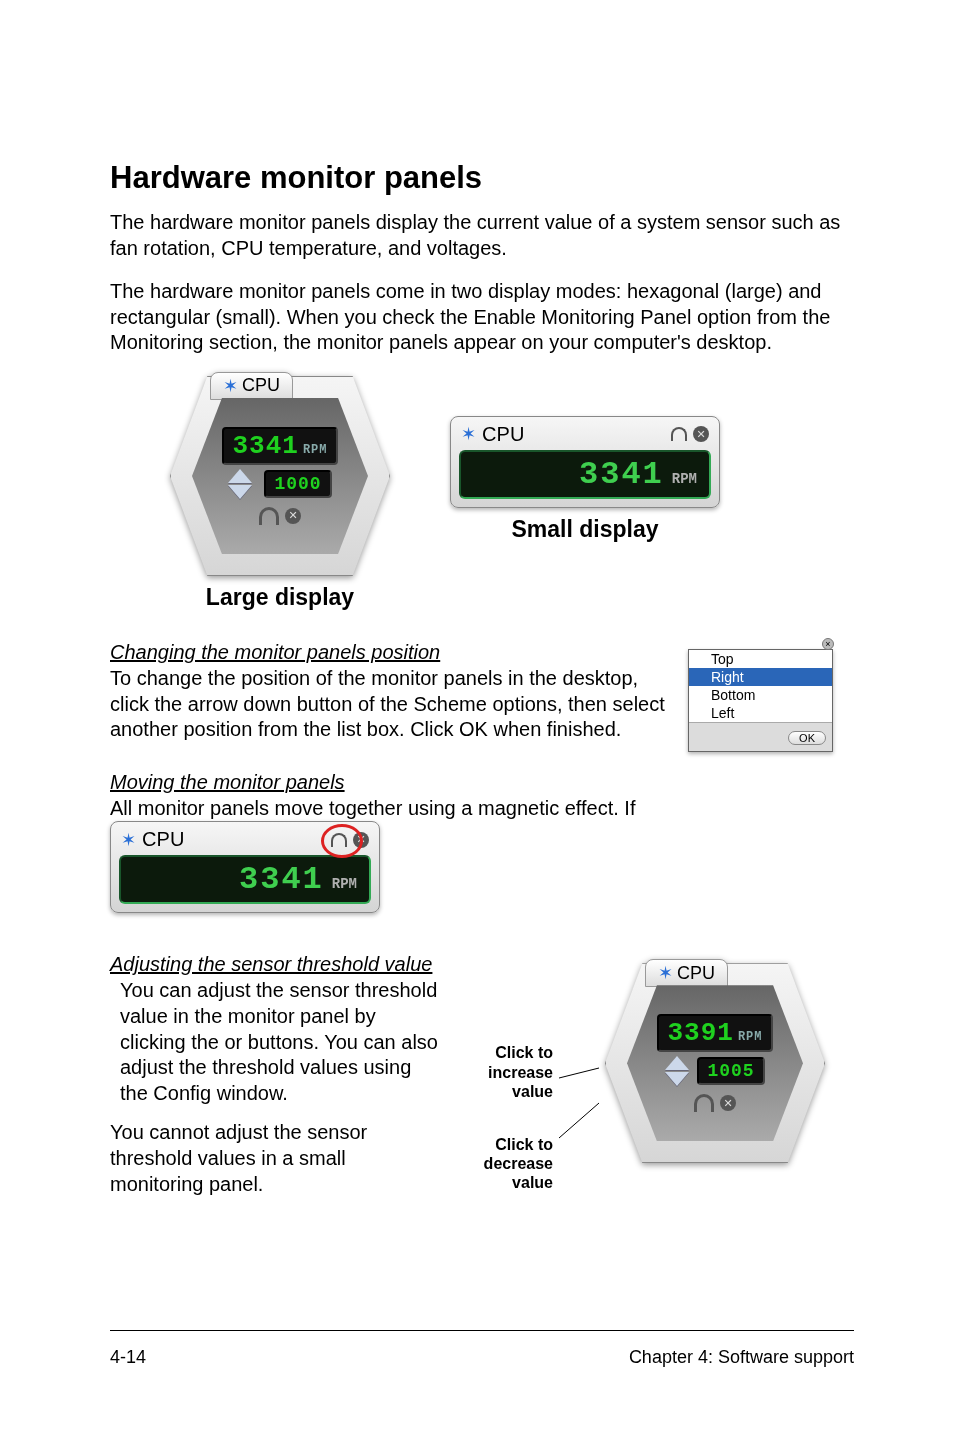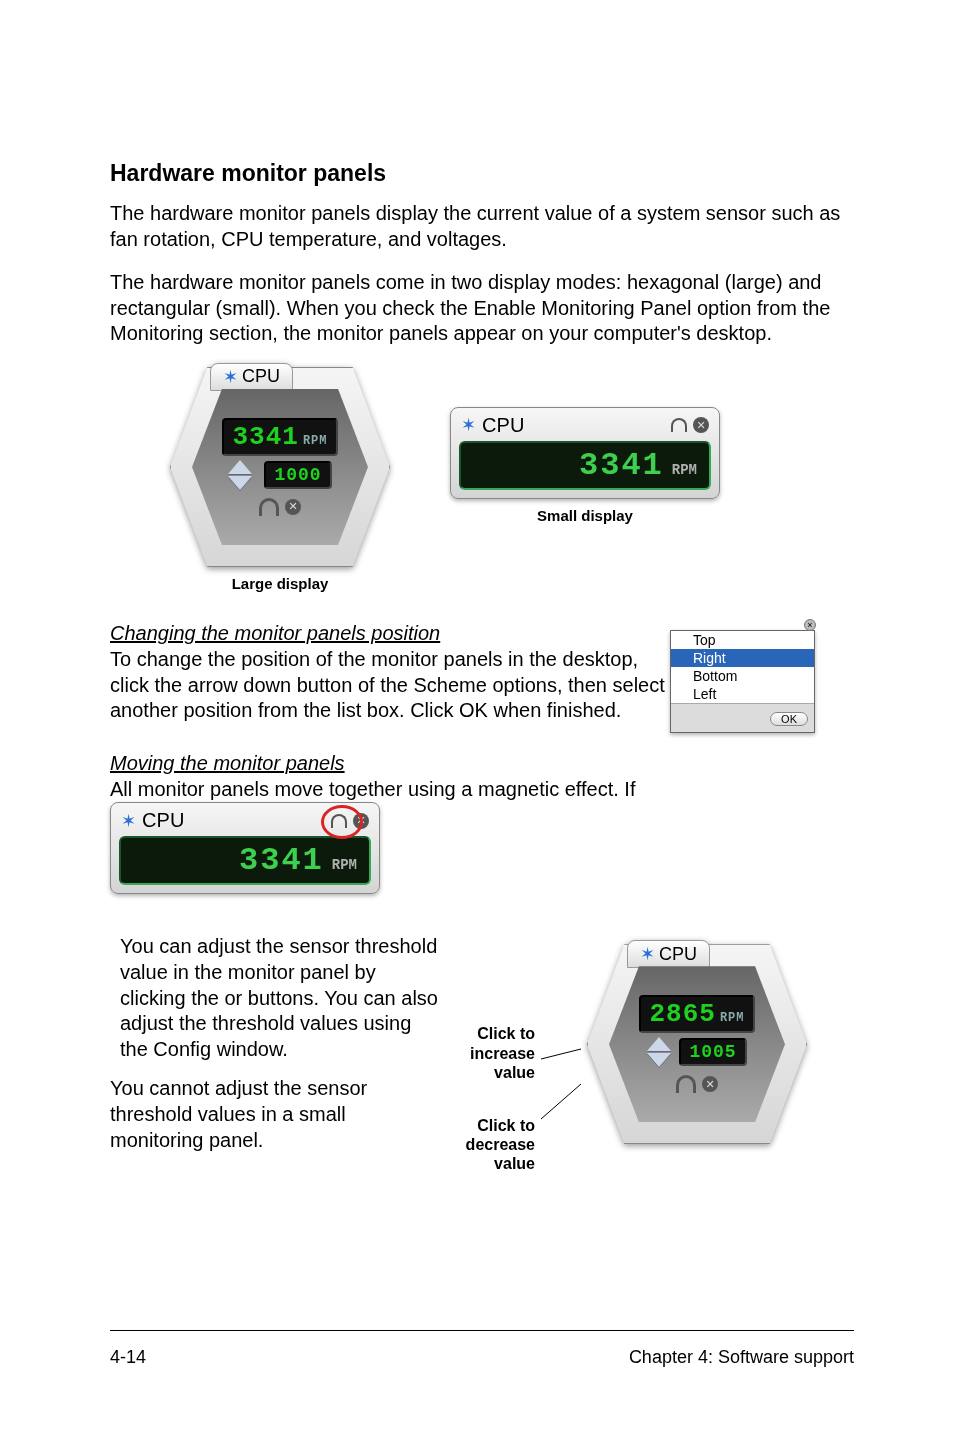--- a/index.html
+++ b/index.html
@@ -5,21 +5,21 @@
   * { box-sizing: border-box; margin: 0; padding: 0; }
   html, body { width: 954px; height: 1438px; }
   body {
     font-family: Arial, Helvetica, sans-serif;
     color: #000;
     background: #fff;
     padding: 160px 100px 90px 110px;
     position: relative;
   }
   h2.title {
-    font-size: 23px;
+    font-size: 31px;
     font-weight: bold;
     margin-bottom: 14px;
   }
   p.body {
     font-size: 20px;
     line-height: 1.28;
     margin-bottom: 18px;
   }
   .italic-under {
     font-style: italic;
@@ -30,21 +30,21 @@
   .section { margin-top: 18px; }
   .panels-row {
     display: flex;
     gap: 60px;
     margin: 20px 0 10px 60px;
     align-items: flex-start;
   }
   .panel-group { text-align: center; }
   .caption {
     font-weight: bold;
-    font-size: 15px;
+    font-size: 23px;
     margin-top: 8px;
   }
 
   
   .hex-outer {
     width: 220px; height: 200px; position: relative;
     filter: drop-shadow(0 2px 3px rgba(0,0,0,0.4));
   }
   .hex {
     position: absolute; inset: 0;
@@ -125,21 +125,21 @@
   }
   .listbox .close-dot{
     position:absolute;top:-12px;right:-2px;width:12px;height:12px;border-radius:50%;
     background:#bbb;border:1px solid #777;font-size:9px;display:flex;align-items:center;justify-content:center;
   }
   .listbox .item { padding:1px 22px; }
   .listbox .item.sel { background:#2a66b8;color:#fff; }
   .listbox .okrow { padding:6px;text-align:right;background:#dcdcdc;border-top:1px solid #aaa;}
   .okbtn { font-size:11px;border:1px solid #888;background:linear-gradient(#fff,#ddd);padding:0 10px;border-radius:7px;}
 
-  .row-flex { display:flex; align-items:flex-start; }
+  .row-flex { display:flex; gap:18px; align-items:flex-start; }
   .col { flex:1; }
 
   .callout-block {
     display:flex;align-items:flex-start;gap:6px;
   }
   .callout-labels {
     text-align:right; font-weight:bold; font-size:16px; line-height:1.2;
   }
   .callout-labels div { margin-bottom: 34px; }
 
@@ -259,20 +259,21 @@
           <span>3341</span>
           <span class="unit">RPM</span>
         </div>
       </div>
     </div>
   </div>
 </div>
 
 <div class="section row-flex" style="margin-top:40px;align-items:flex-start;">
   <div style="flex:0 0 330px;">
+    <div class="italic-under">Adjusting the sensor threshold value</div>
     <p class="body" style="margin-bottom:14px;margin-left:10px;">You can adjust the sensor threshold value in the monitor panel by clicking the  or  buttons. You can also adjust the threshold values using the Config window.</p>
     <p class="body">You cannot adjust the sensor threshold values in a small monitoring panel.</p>
   </div>
 
   <div class="callout-block" style="margin-top:10px;">
     <div class="callout-labels" style="width:95px;margin-top:80px;">
       <div>Click to increase value</div>
       <div>Click to decrease value</div>
     </div>
     <svg width="40" height="210">
@@ -280,21 +281,21 @@
       <line x1="0" y1="175" x2="40" y2="140" stroke="#000" stroke-width="1"></line>
     </svg>
     <div class="hex-outer" style="width:220px;height:200px;">
       <div class="hex"></div>
       <div class="hex-tab">
         <span class="fan-icon">✶</span>
         <span>CPU</span>
       </div>
       <div class="hex-inner">
         <div class="lcd big">
-          <span>2865</span>
+          <span>3391</span>
           <span class="unit">RPM</span>
         </div>
         <div style="display:flex;gap:8px;align-items:center;">
           <div class="arrows">
             <div style="display:flex;flex-direction:column;gap:2px;">
               <div class="tri up"></div>
               <div class="tri down"></div>
             </div>
           </div>
           <div class="lcd small">

